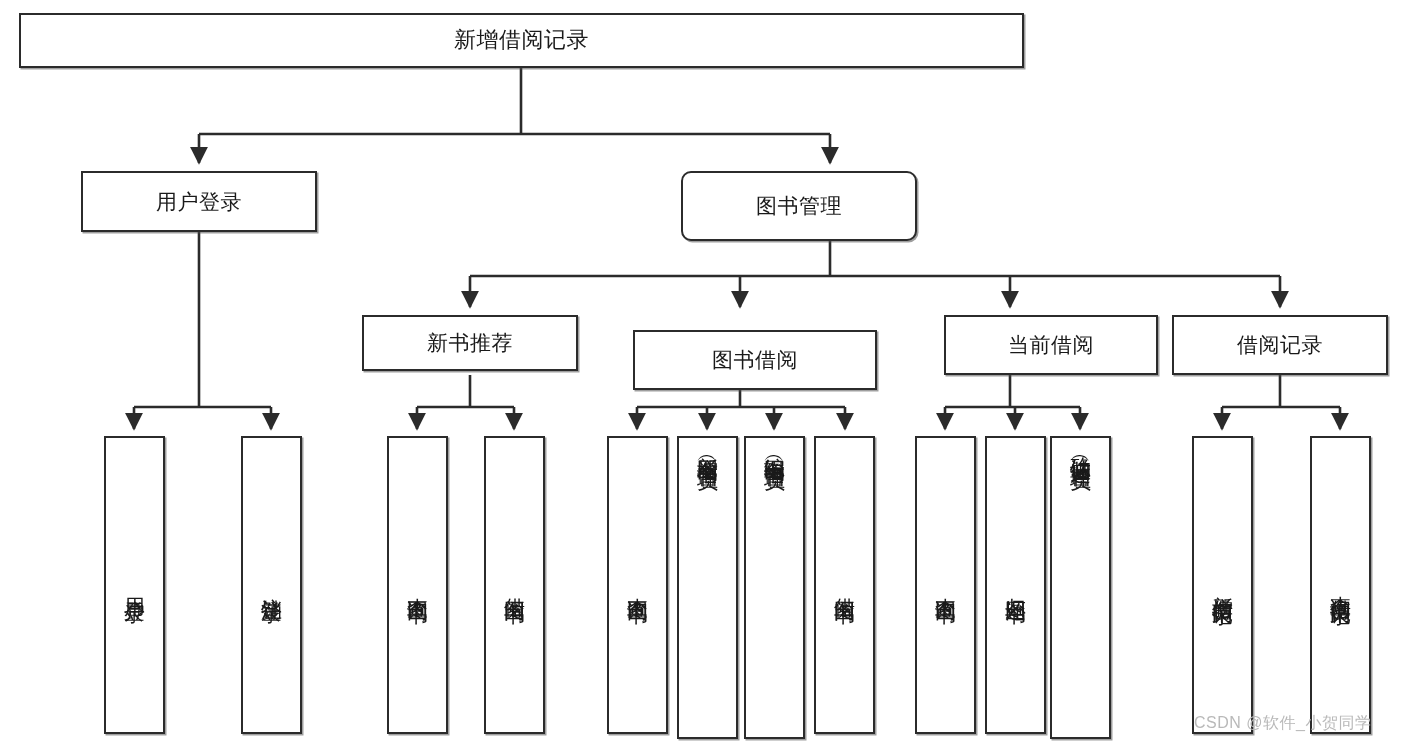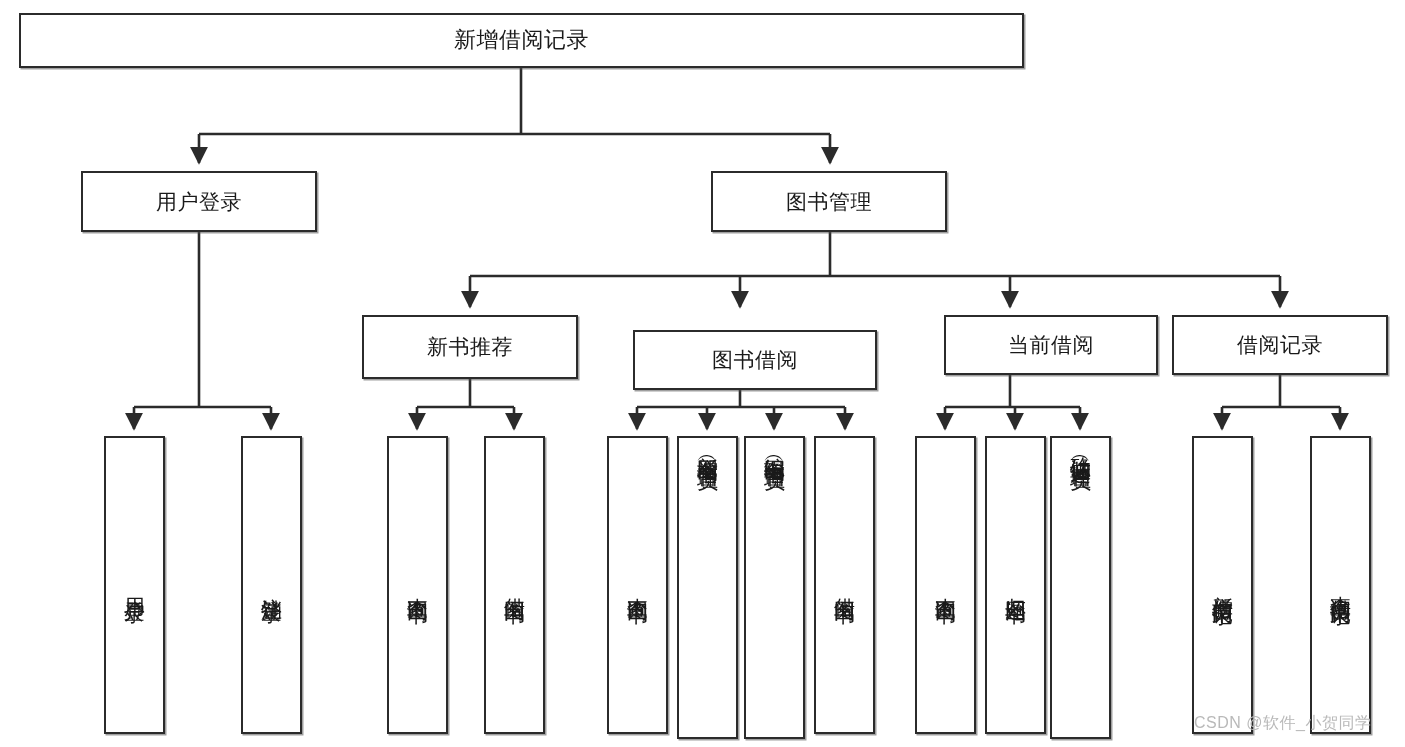--- a/index.html
+++ b/index.html
@@ -118,23 +118,23 @@
       <path d="M 1280 375 L 1280 407"></path>
       <path d="M 1222 407 L 1340 407"></path>
       <path d="M 1222 407 L 1222 429" marker-end="url(#arw)"></path>
       <path d="M 1340 407 L 1340 429" marker-end="url(#arw)"></path>
     </g>
   </svg>
 
   <div class="node root horiz" style="left:19px; top:13px; width:1005px; height:55px;">新增借阅记录</div>
 
   <div class="node horiz" style="left:81px; top:171px; width:236px; height:61px;">用户登录</div>
-  <div class="node horiz" style="left:711px; top:171px; width:236px; height:61px;">图书管理</div>
+  <div class="node horiz" style="left:681px; top:171px; width:236px; height:70px;border-radius:10px;">图书管理</div>
 
-  <div class="node horiz" style="left:362px; top:315px; width:216px; height:64px;">新书推荐</div>
+  <div class="node horiz" style="left:362px; top:315px; width:216px; height:56px;">新书推荐</div>
   <div class="node horiz" style="left:633px; top:330px; width:244px; height:60px;">图书借阅</div>
   <div class="node horiz" style="left:903px; top:315px; width:214px; height:60px;margin-left:41px;">当前借阅</div>
   <div class="node horiz" style="left:1172px; top:315px; width:216px; height:60px;">借阅记录</div>
 
   <div class="node vert" style="left:104px; top:436px; width:61px; height:298px;">用户登录</div>
   <div class="node vert" style="left:241px; top:436px; width:61px; height:298px;">注销登录</div>
 
   <div class="node vert" style="left:387px; top:436px; width:61px; height:298px;">查询图书</div>
   <div class="node vert" style="left:484px; top:436px; width:61px; height:298px;">借阅图书</div>
 

